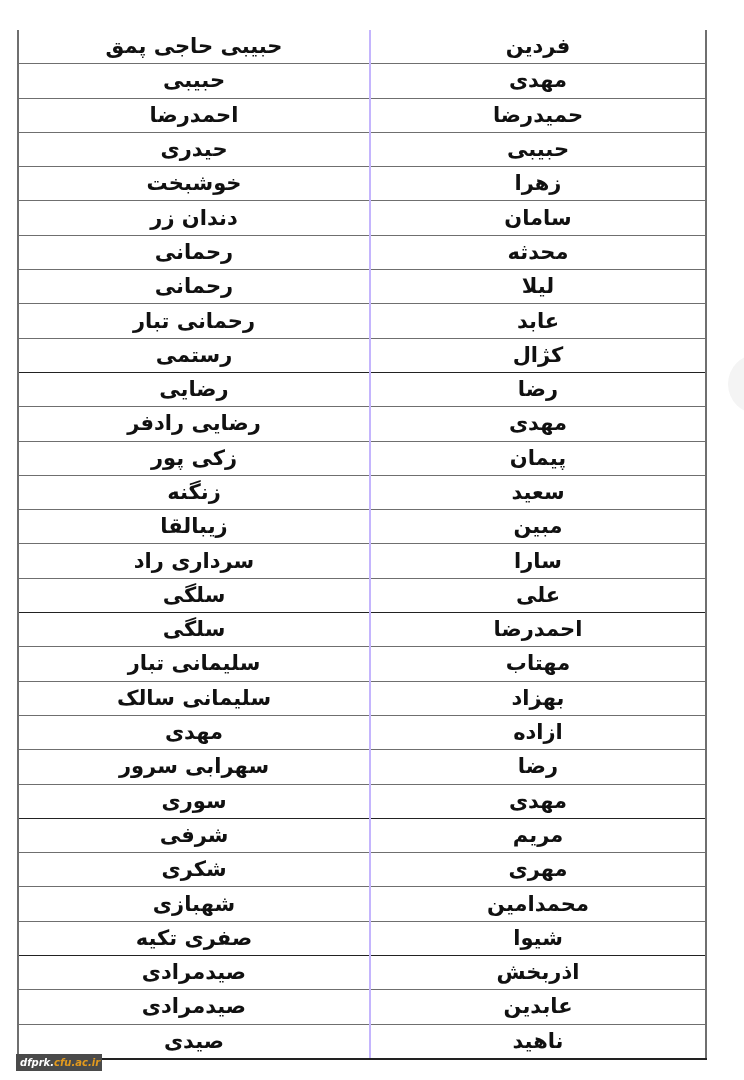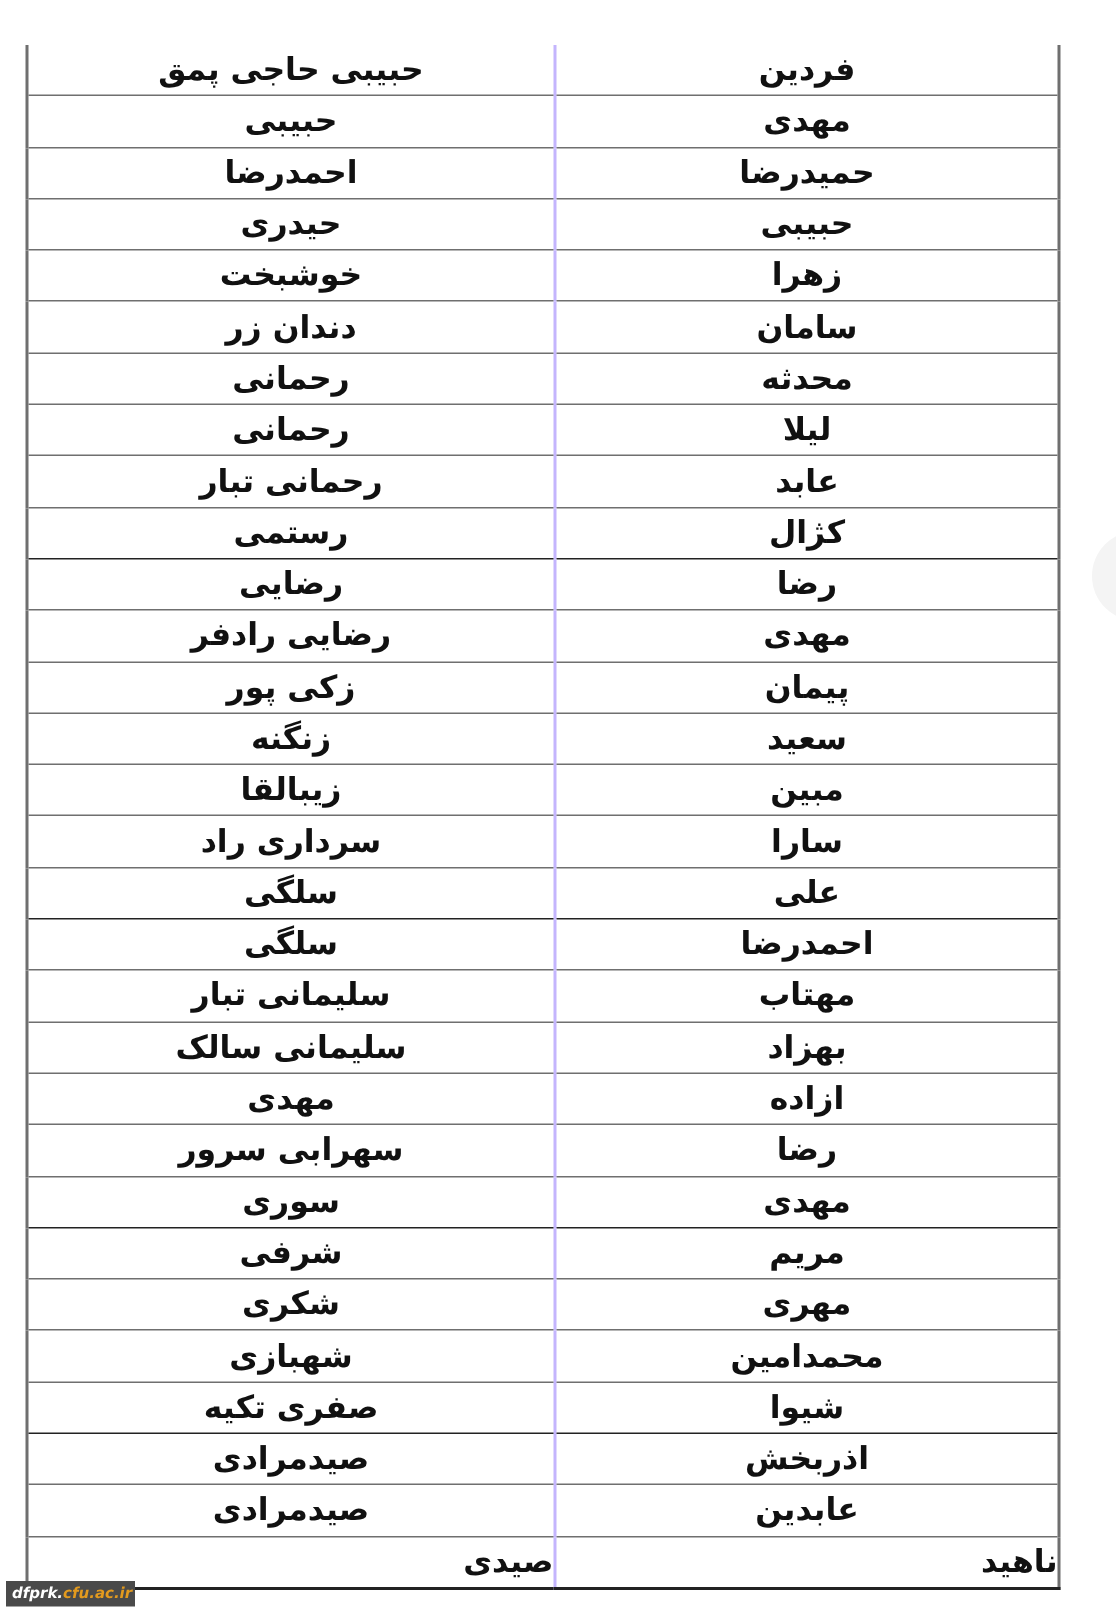--- a/index.html
+++ b/index.html
@@ -38,21 +38,20 @@
       font-size: 21px;
       color: #111111;
       border-bottom: 1px solid #6f6f6f;
       line-height: 1;
     }
     .names-table tr:first-child td {
       border-top: none;
     }
     .names-table tr:last-child td {
       border-bottom: 2px solid #222222;
-      text-align: right;
     }
     .names-table td.first-name {
       width: 334px;
       border-left: 2px solid #c4b5fd;
       border-right: 2px solid #6f6f6f;
     }
     .names-table td.last-name {
       width: 350px;
       border-left: 2px solid #6f6f6f;
     }
@@ -63,21 +62,21 @@
       position: absolute;
       left: 728px;
       top: 354px;
       width: 60px;
       height: 60px;
       border-radius: 50%;
       background: #f4f4f4;
     }
     .watermark {
       position: absolute;
-      left: 4px;
+      left: 16px;
       top: 1054px;
       width: 86px;
       height: 17px;
       background: #4a4a4a;
       font-family: "DejaVu Sans", sans-serif;
       font-style: italic;
       font-weight: bold;
       font-size: 10px;
       line-height: 17px;
       padding-left: 4px;

